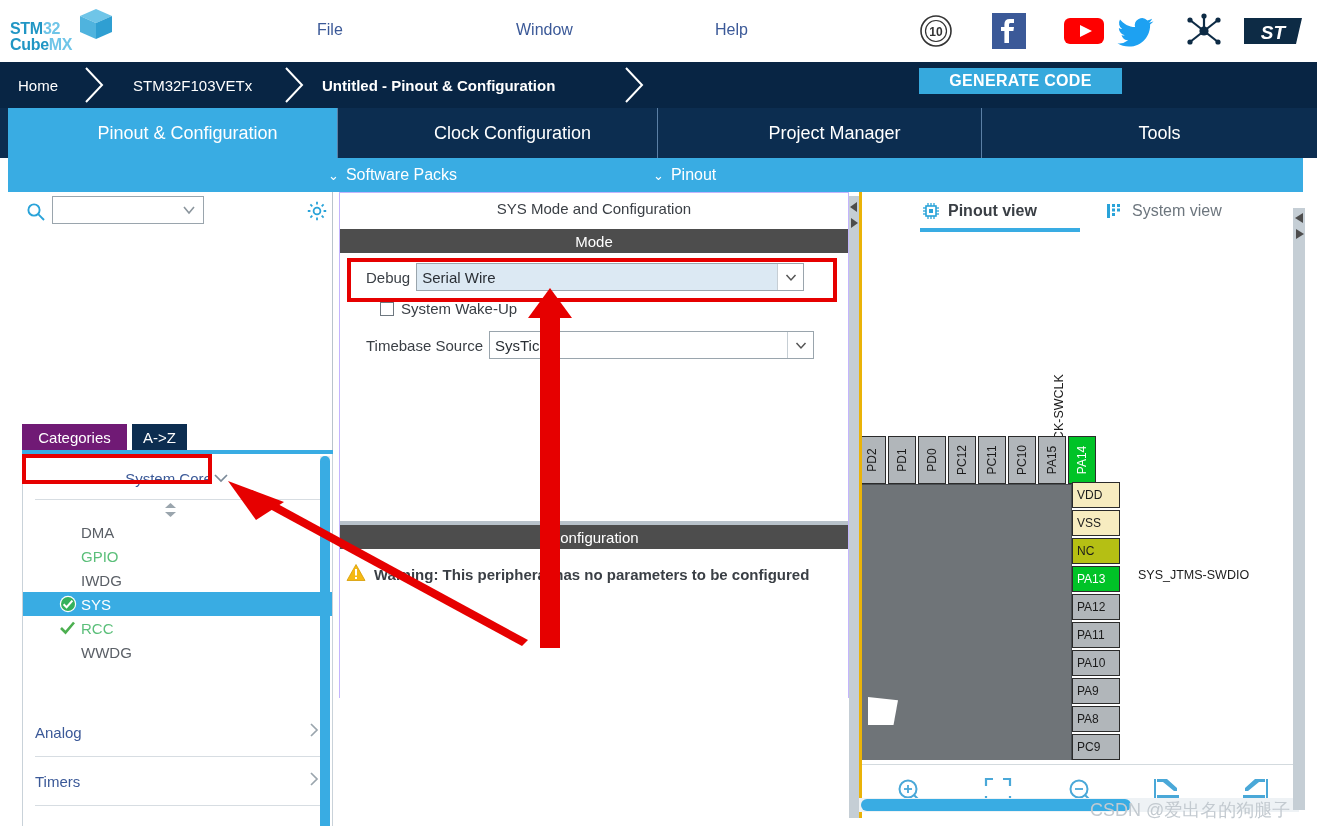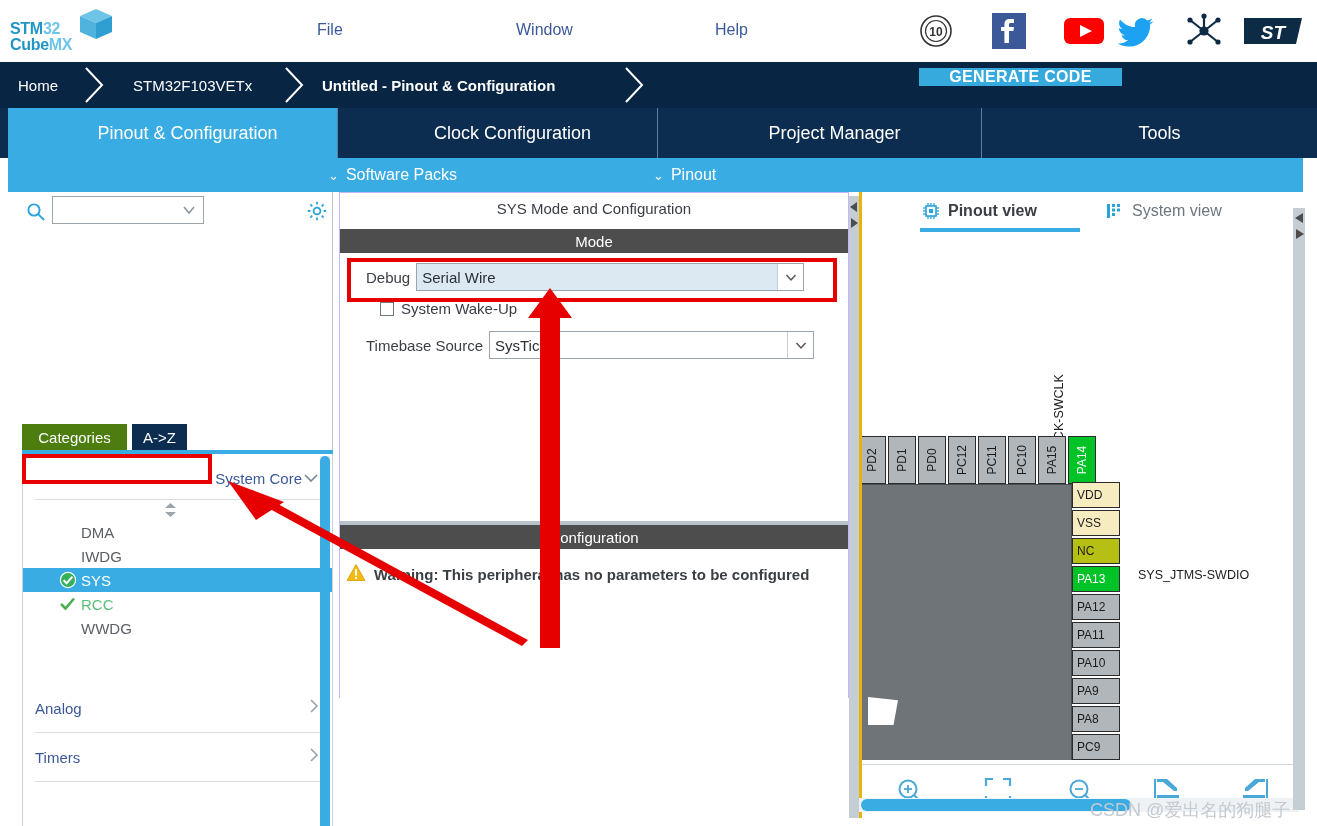--- a/index.html
+++ b/index.html
@@ -56,21 +56,21 @@
   .crumb-mcu { left:133px; }
   .crumb-proj { left:322px; font-weight:bold; }
   .chev {
     position:absolute; top:0; width:32px; height:46px;
   }
   .chev svg { display:block; }
   .c1 { left:80px; }
   .c2 { left:280px; }
   .c3 { left:620px; }
   .gen-code {
-    position:absolute; left:919px; top:68px; width:203px; height:18px;
+    position:absolute; left:919px; top:68px; width:203px; height:26px;
     background:#36a9dd; color:#fff; font-size:16px; font-weight:bold;
     display:flex; align-items:center; justify-content:center;
     cursor:pointer; letter-spacing:0.3px;
   }
 
   
   .tabbar {
     position:absolute; left:0; top:108px; width:1317px; height:50px;
     background:#0c2d50;
   }
@@ -117,33 +117,33 @@
     color:#333;
   }
   .search-caret { position:absolute; right:6px; top:5px; }
   .gear-ico { position:absolute; left:298px; top:4px; cursor:pointer; }
 
   .cat-tabs { position:absolute; left:14px; top:232px; width:311px; height:26px; }
   .ctab {
     position:absolute; top:0; height:26px; display:flex; align-items:center;
     justify-content:center; font-size:15px; color:#ffffff; cursor:pointer;
   }
-  .ctab-cat { left:0px; width:105px; background:#4d7c0f; }
+  .ctab-cat { left:0px; width:105px; background:#701a75; }
   .ctab-az  { left:110px; width:55px; background:#0c2d50; }
   .cat-underline {
     position:absolute; left:14px; top:258px; width:311px; height:4px; background:#39ace3;
   }
 
   .cat-list {
     position:absolute; left:14px; top:262px; width:311px; height:552px;
     background:#ffffff; border:1px solid #c9d2d9; border-top:none; overflow:hidden;
   }
   .cat-head {
     position:relative; height:42px; margin:0 12px; display:flex; align-items:center;
-    justify-content:flex-end; border-bottom:1px solid #d7dde2; cursor:pointer;
+    justify-content:center; border-bottom:1px solid #d7dde2; cursor:pointer;
   }
   .cat-head .cname { font-size:15px; color:#3b5998; }
   .cat-head .carrow { color:#7b8a99; font-size:15px; }
 
   .periph {
     position:relative; height:24px; padding-left:58px; display:flex; align-items:center;
     font-size:15px; cursor:pointer;
   }
   .periph .pcheck { position:absolute; left:36px; top:3px; }
   .periph.green { color:#5bbf7a; }
@@ -484,20 +484,23 @@
         <span style="position:absolute; left:140px; top:2px;">
           <svg width="15" height="16" viewBox="0 0 15 16">
             <polygon points="7.5,1 13,6 2,6" fill="#9aa5ad"></polygon>
             <polygon points="7.5,15 13,10 2,10" fill="#9aa5ad"></polygon>
           </svg>
         </span>
       </div>
 
       <div class="periph gray">
           <span>DMA</span>
+        </div>
+      <div class="periph green">
+          <span>GPIO</span>
         </div>
       <div class="periph gray">
           <span>IWDG</span>
         </div>
       <div class="periph sel">
         <span class="pcheck">
           <svg width="18" height="18" viewBox="0 0 18 18">
             <circle cx="9" cy="9" r="8.2" fill="#ffffff"></circle>
             <circle cx="9" cy="9" r="7" fill="#35b15c"></circle>
             <polyline points="4.6,9.2 7.6,12.2 13.4,5.6" fill="none" stroke="#ffffff" stroke-width="2"></polyline>

